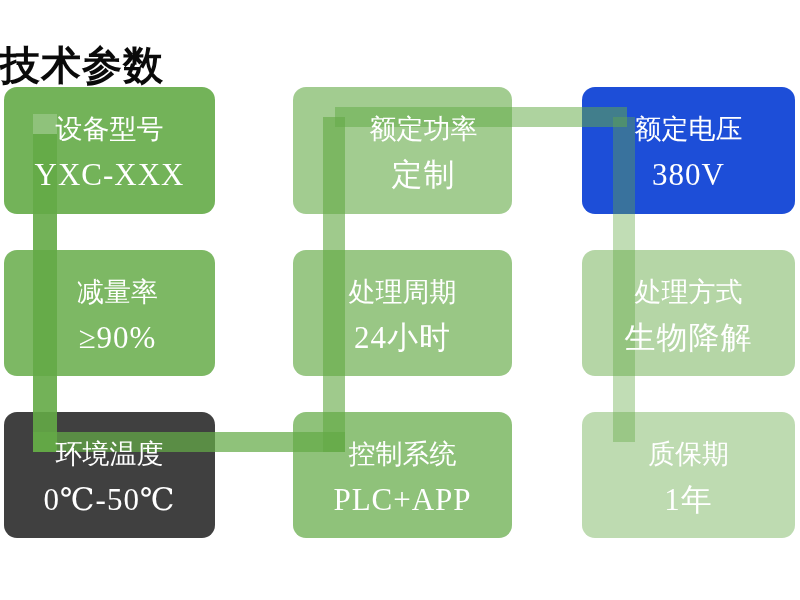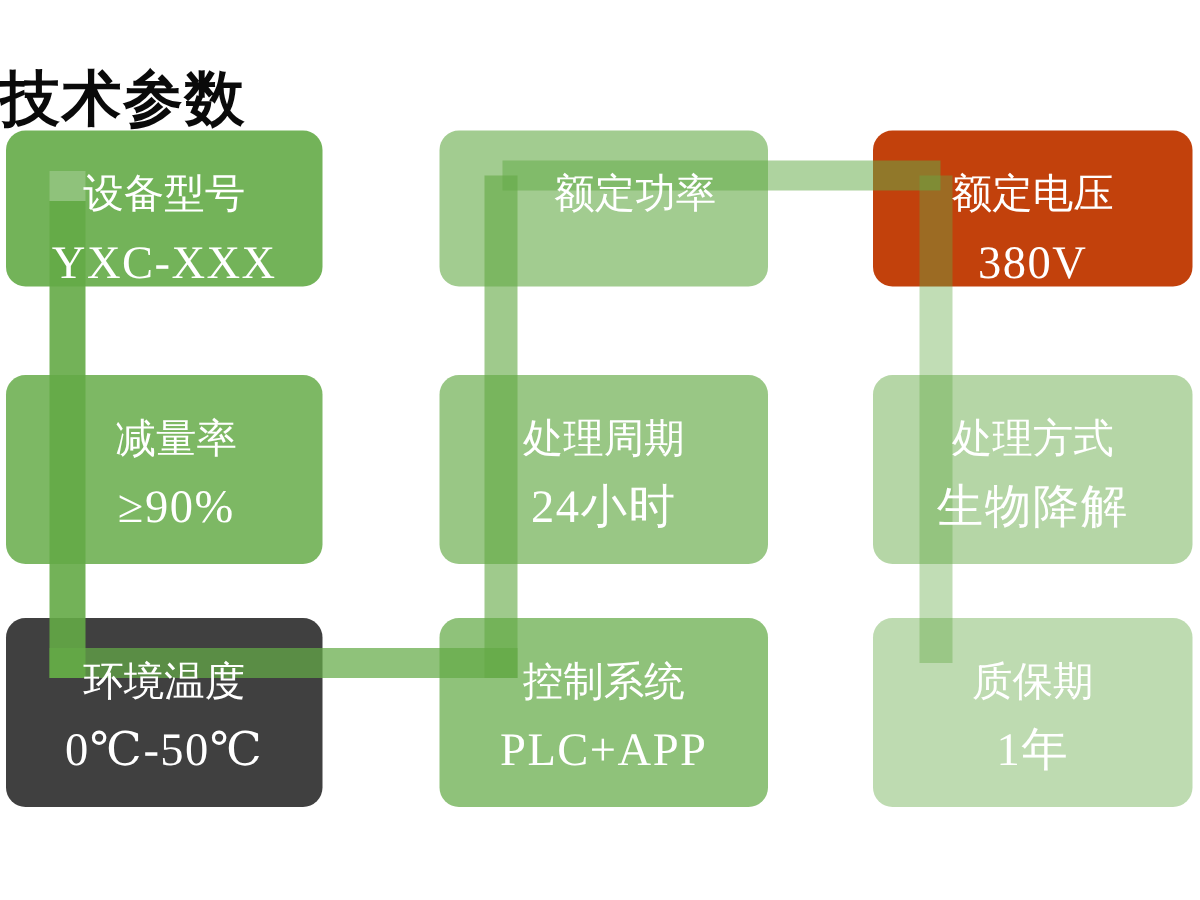--- a/index.html
+++ b/index.html
@@ -12,21 +12,21 @@
          font-weight:700;font-size:40px;color:#0a0a0a;letter-spacing:1px;z-index:3;margin-top:24px;}
 
   .box{position:absolute;border-radius:13px;color:#ffffff;text-align:center;
        box-sizing:border-box;padding-top:20px;}
   .box .line{position:relative;z-index:2;display:block;line-height:44px;
              white-space:nowrap;}
   .box .lbl{font-size:27px;}
   .box .val{font-size:31px;margin-top:2px;letter-spacing:1px;}
 
   
-  .r1{top:87px;height:104px;}
+  .r1{top:87px;height:127px;}
   .r2{top:250px;height:126px;}
   .r3{top:412px;height:126px;}
   .c1{left:4px;width:211px;}
   .c2{left:293px;width:219px;}
   .c3{left:582px;width:213px;}
 
   
   .seg{position:absolute;z-index:1;}
   .seg-v1{left:33px;top:114px;width:24px;height:338px;background:rgba(100,170,70,0.90);}
   .seg-h1{left:33px;top:432px;width:312px;height:20px;background:rgba(100,170,70,0.72);}
@@ -58,23 +58,24 @@
   <div class="box r3 c2" style="background: rgb(143, 194, 122);">
     <span class="line lbl">控制系统</span>
     <span class="line val">PLC+APP</span>
   </div>
   <div class="box r2 c2" style="background: rgb(153, 199, 133);">
     <span class="line lbl">处理周期</span>
     <span class="line val">24小时</span>
   </div>
   <div class="box r1 c2" style="background: rgb(162, 204, 144); padding-left: 42px;">
     <span class="line lbl">额定功率</span>
+    <span class="line val">定制</span>
   </div>
 
-  <div class="box r1 c3" style="background: #c2410c;">
+  <div class="box r1 c3" style="background: #1d4ed8;">
     <span class="line lbl">额定电压</span>
     <span class="line val">380V</span>
   </div>
   <div class="box r2 c3" style="background: rgb(181, 214, 166);">
     <span class="line lbl">处理方式</span>
     <span class="line val">生物降解</span>
   </div>
   <div class="box r3 c3" style="background: rgb(190, 219, 177);">
     <span class="line lbl">质保期</span>
     <span class="line val">1年</span>

